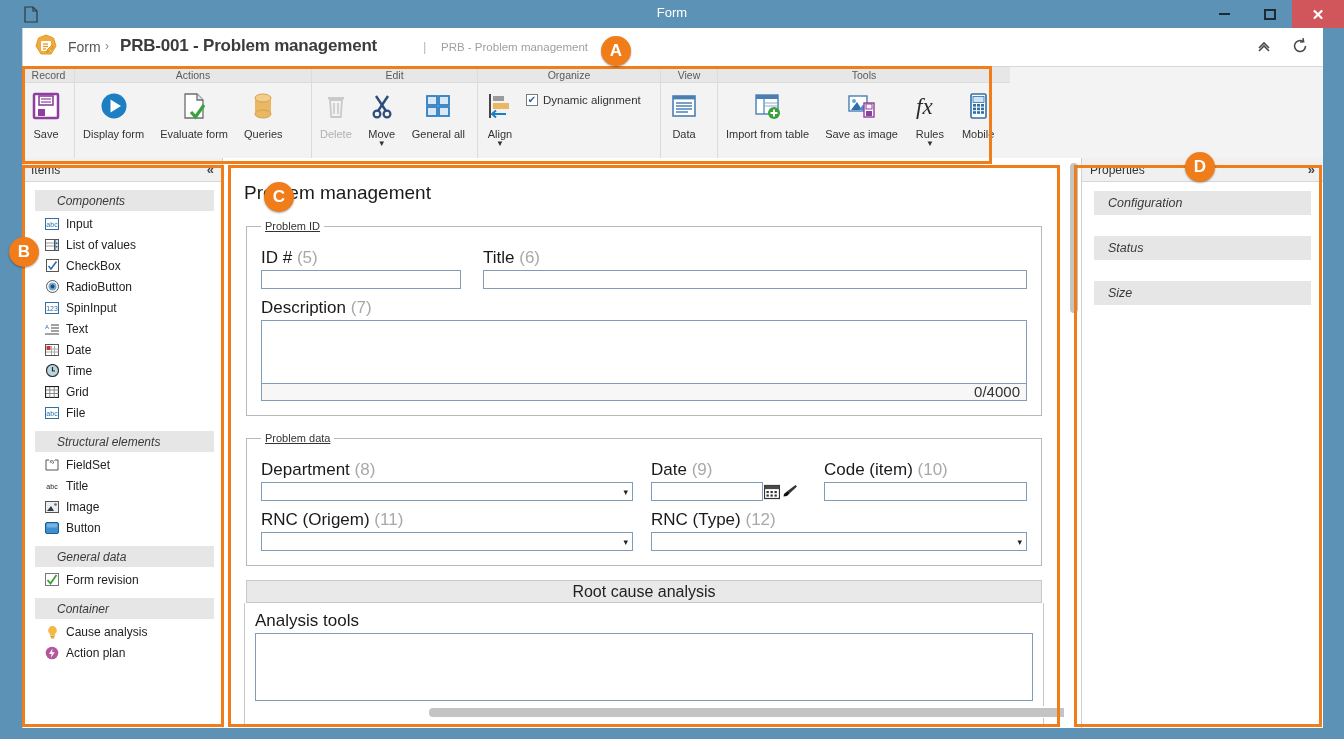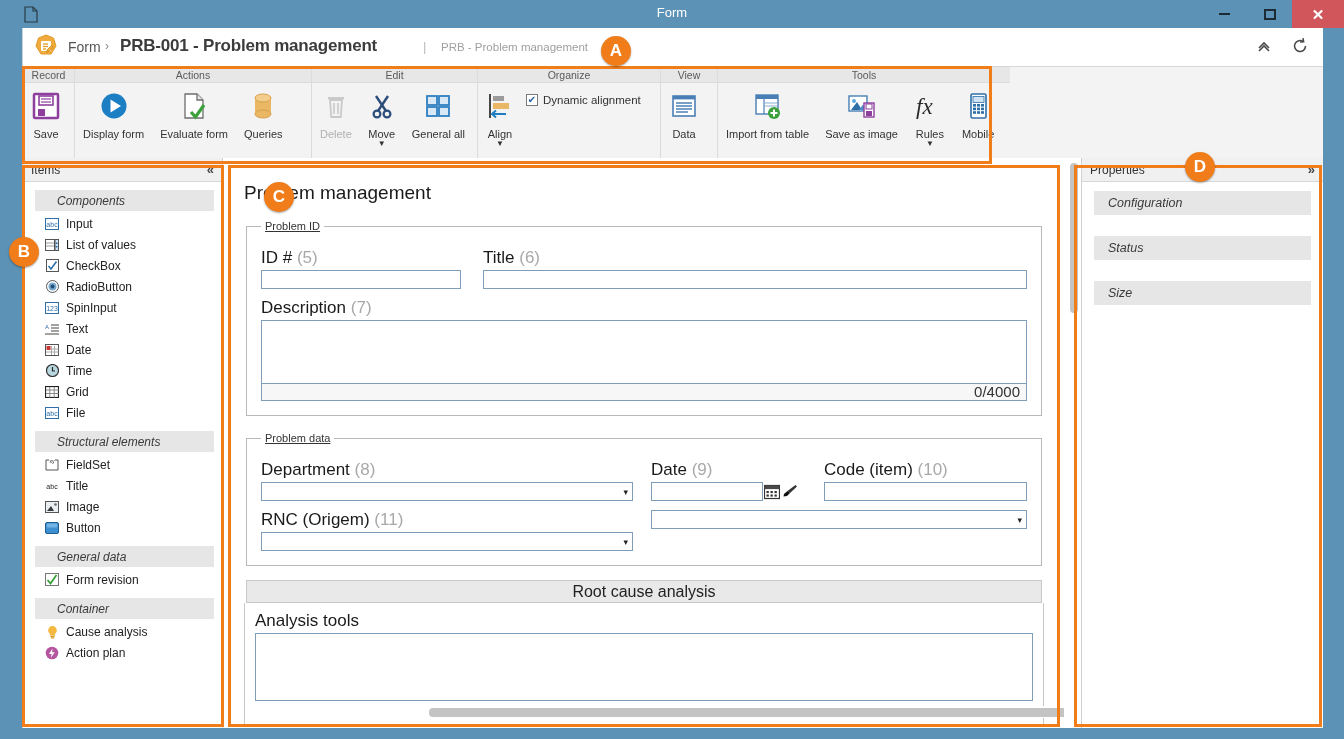--- a/index.html
+++ b/index.html
@@ -758,20 +758,24 @@
               <div style="width:372px;">
                 <div class="fld-label">
                   <span>RNC (Origem)</span>
                   <span class="num">(11)</span>
                 </div>
                 <div class="sel">
                   <span class="arrow">▾</span>
                 </div>
               </div>
               <div style="flex:1;">
+                <div class="fld-label">
+                  <span>RNC (Type)</span>
+                  <span class="num">(12)</span>
+                </div>
                 <div class="sel">
                   <span class="arrow">▾</span>
                 </div>
               </div>
             </div>
           </fieldset>
 
           <div class="sect-head">Root cause analysis</div>
           <div class="sect-body">
             <div class="fld-label">Analysis tools</div>

